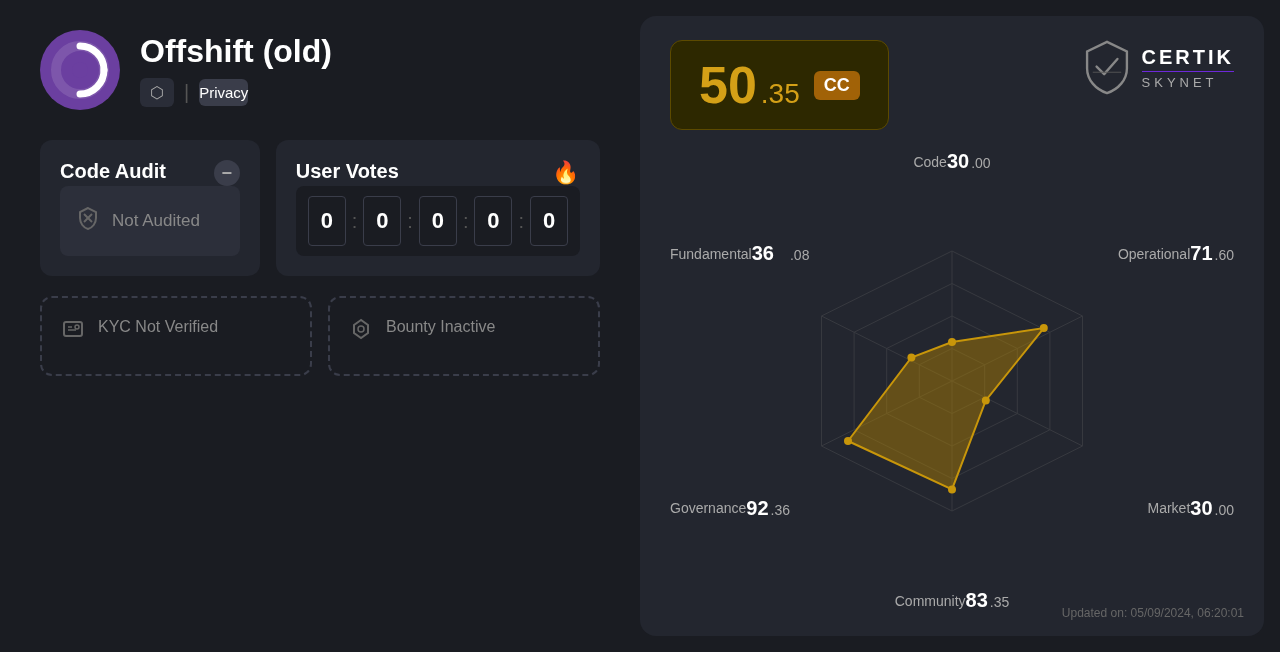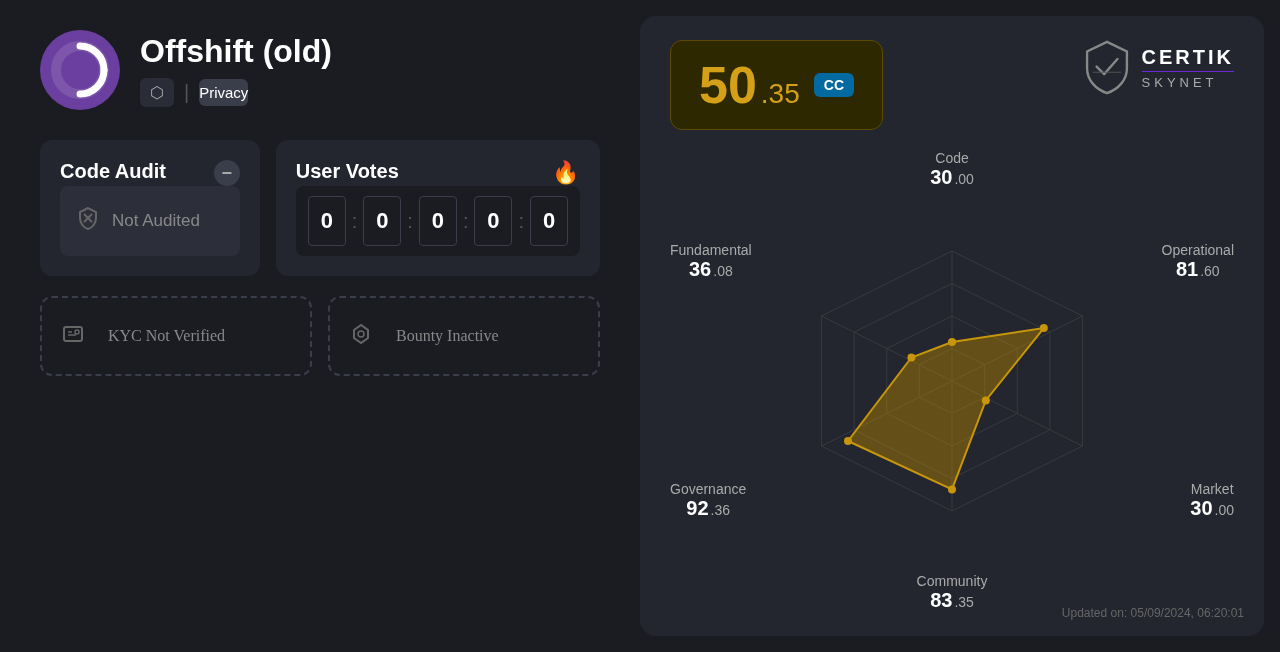--- a/index.html
+++ b/index.html
@@ -143,25 +143,23 @@
       color: #555;
       font-size: 20px;
       margin: 0 2px;
     }
     .dashed-card {
       flex: 1;
       border: 2px dashed #3a3d4a;
       border-radius: 12px;
       padding: 20px;
       display: flex;
-      align-items: center;
-      gap: 24px;
+      gap: 14px;
       background: transparent;
       min-height: 80px;
-      font-family: Liberation Serif, serif;
     }
     .kyc-icon, .bounty-icon {
       font-size: 20px;
       color: #666;
     }
     .dashed-card span {
       font-size: 16px;
       color: #888;
     }
     .bottom-row {
@@ -198,24 +196,24 @@
       font-size: 52px;
       font-weight: 700;
       color: #d4a017;
     }
     .score-decimal {
       font-size: 28px;
       color: #d4a017;
       font-weight: 500;
     }
     .cc-badge {
-      background: #0369a1;
+      background: #a16207;
       border-radius: 6px;
       padding: 4px 10px;
-      font-size: 14px;
+      font-size: 18px;
       font-weight: 700;
       color: #fff;
       margin-left: 10px;
       align-self: center;
     }
     .certik-logo {
       display: flex;
       align-items: center;
       gap: 10px;
     }
@@ -245,21 +243,21 @@
     .radar-container {
       flex: 1;
       position: relative;
       display: flex;
       align-items: center;
       justify-content: center;
     }
     .radar-label {
       position: absolute;
       display: flex;
-      flex-direction: column;
+      flex-direction: row;
       align-items: center;
     }
     .radar-label .label-name {
       font-size: 14px;
       color: #aaa;
     }
     .radar-label .label-value {
       font-size: 20px;
       font-weight: 700;
       color: #fff;
@@ -422,21 +420,21 @@
       <span class="label-name">Code</span>
       <div style="display:flex;align-items:baseline;gap:2px;">
         <span class="label-value">30</span>
         <span class="label-decimal">.00</span>
       </div>
     </div>
 
     <div class="radar-label" style="top:20%; right:0; text-align:right;">
       <span class="label-name">Operational</span>
       <div style="display:flex;align-items:baseline;gap:2px;justify-content:flex-end;">
-        <span class="label-value">81</span>
+        <span class="label-value">71</span>
         <span class="label-decimal">.60</span>
       </div>
     </div>
 
     <div class="radar-label" style="bottom:20%; right:0; text-align:center;">
       <span class="label-name">Market</span>
       <div style="display:flex;align-items:baseline;gap:2px;justify-content:flex-end;">
         <span class="label-value">30</span>
         <span class="label-decimal">.00</span>
       </div>
@@ -453,21 +451,21 @@
     <div class="radar-label" style="bottom:20%; left:0; text-align:left;">
       <span class="label-name">Governance</span>
       <div style="display:flex;align-items:baseline;gap:2px;">
         <span class="label-value">92</span>
         <span class="label-decimal">.36</span>
       </div>
     </div>
 
     <div class="radar-label" style="top:20%; left:0; text-align:left;">
       <span class="label-name">Fundamental</span>
-      <div style="display:flex;align-items:baseline;gap:2px;">
+      <div style="display:flex;align-items:baseline;gap:16px;">
         <span class="label-value">36</span>
         <span class="label-decimal">.08</span>
       </div>
     </div>
   </div>
 
   <div class="updated-text">Updated on: 05/09/2024, 06:20:01</div>
 </div>
 
 </body></html>

